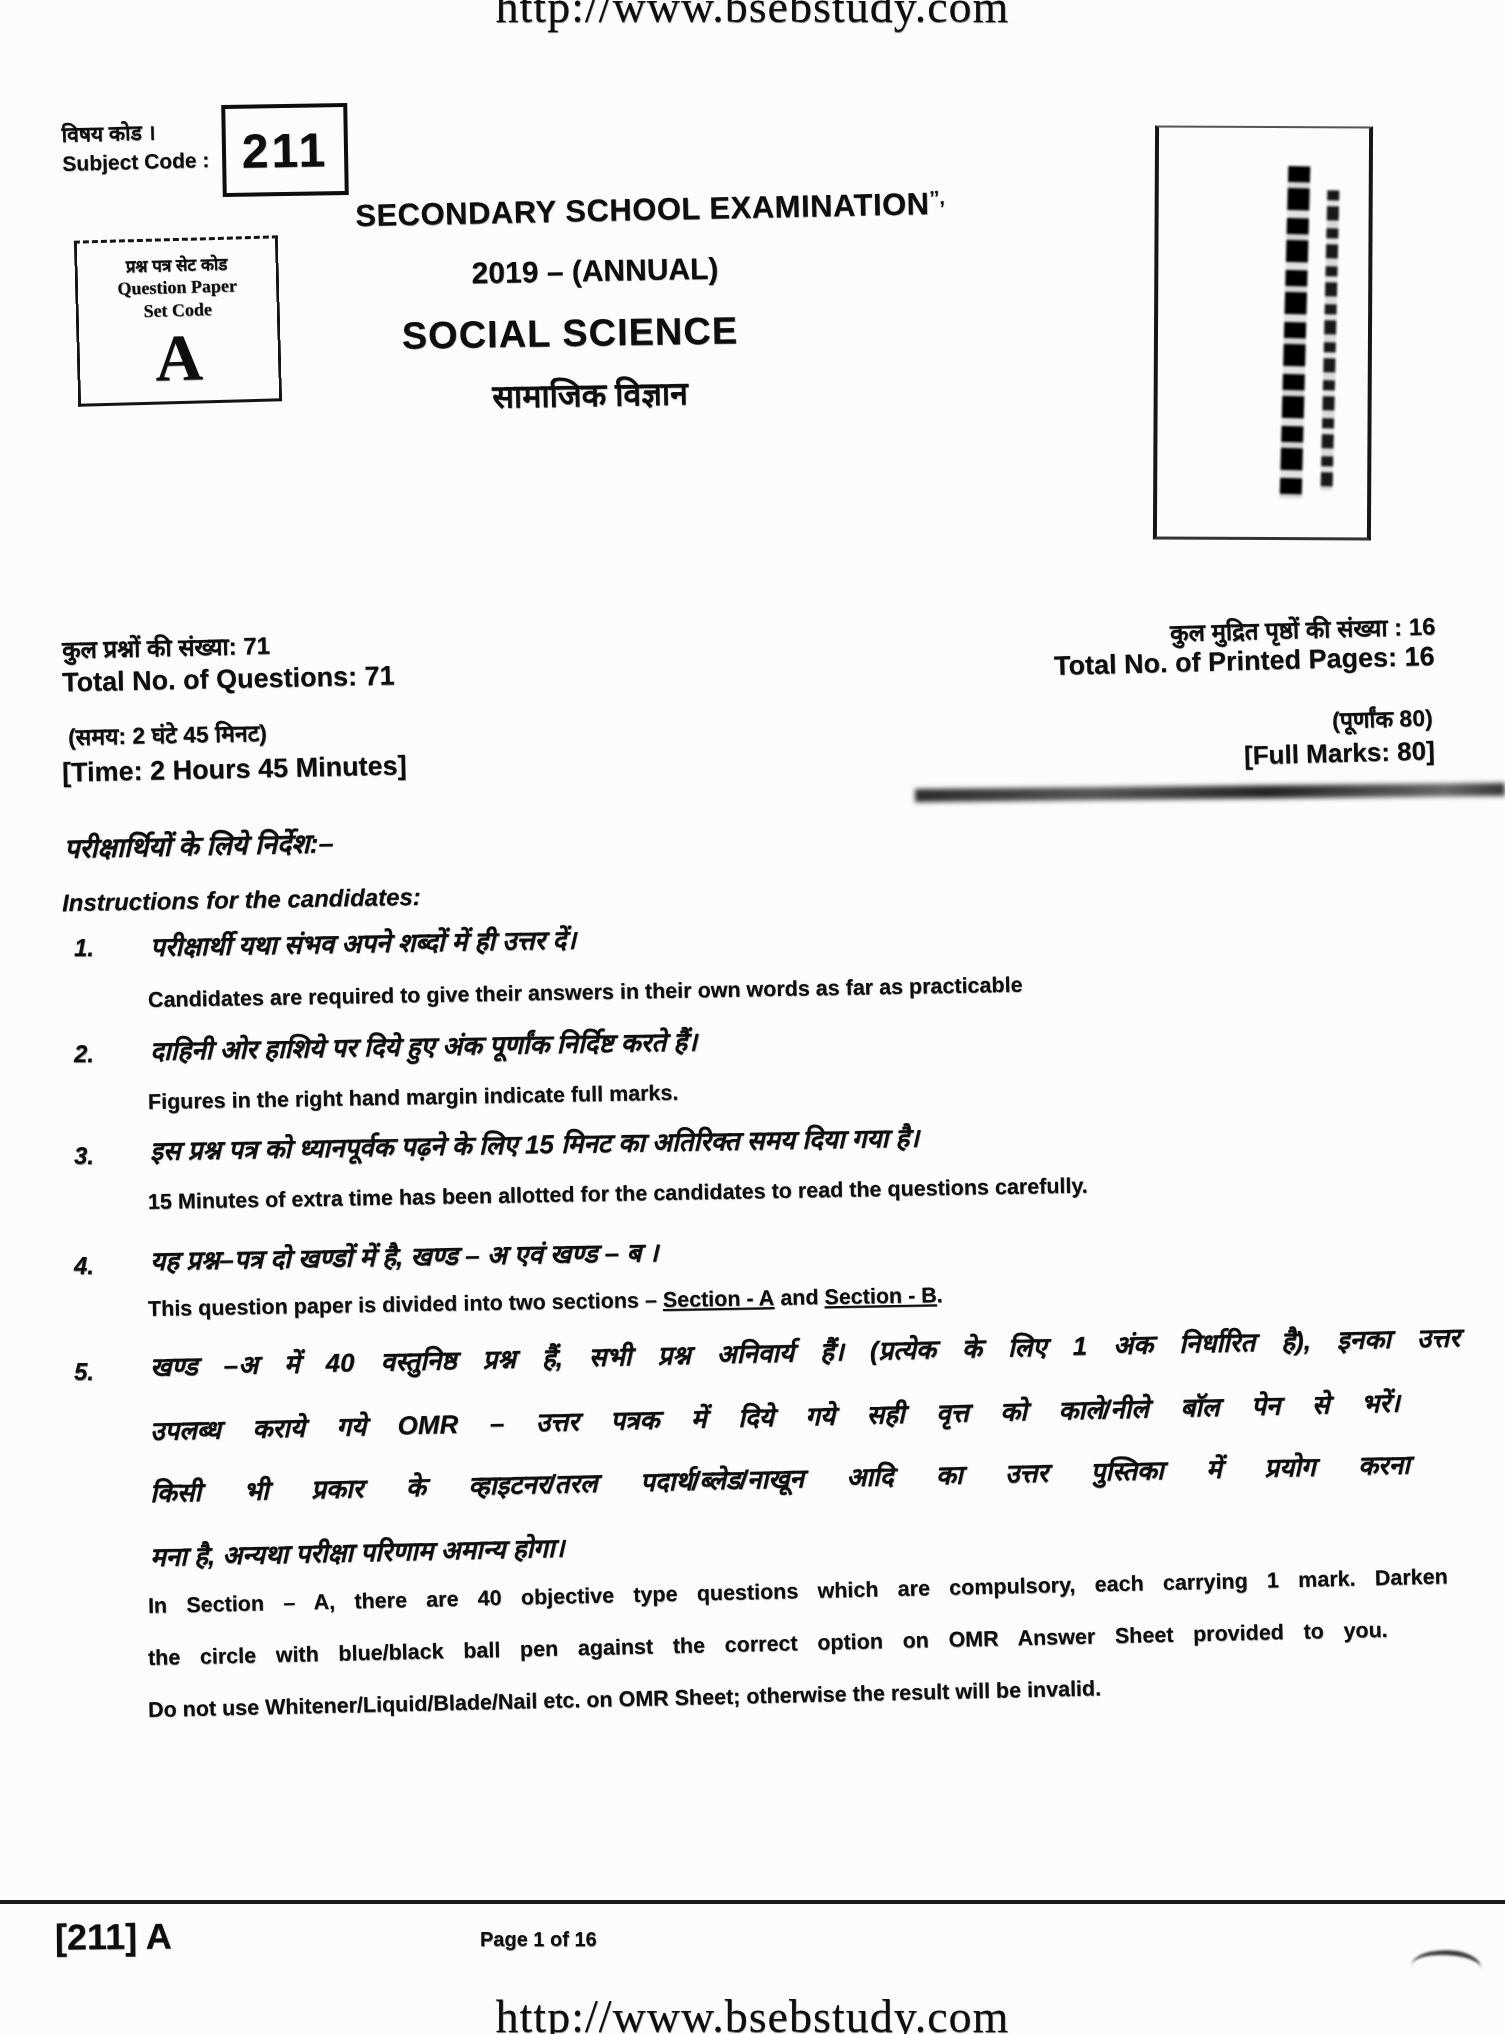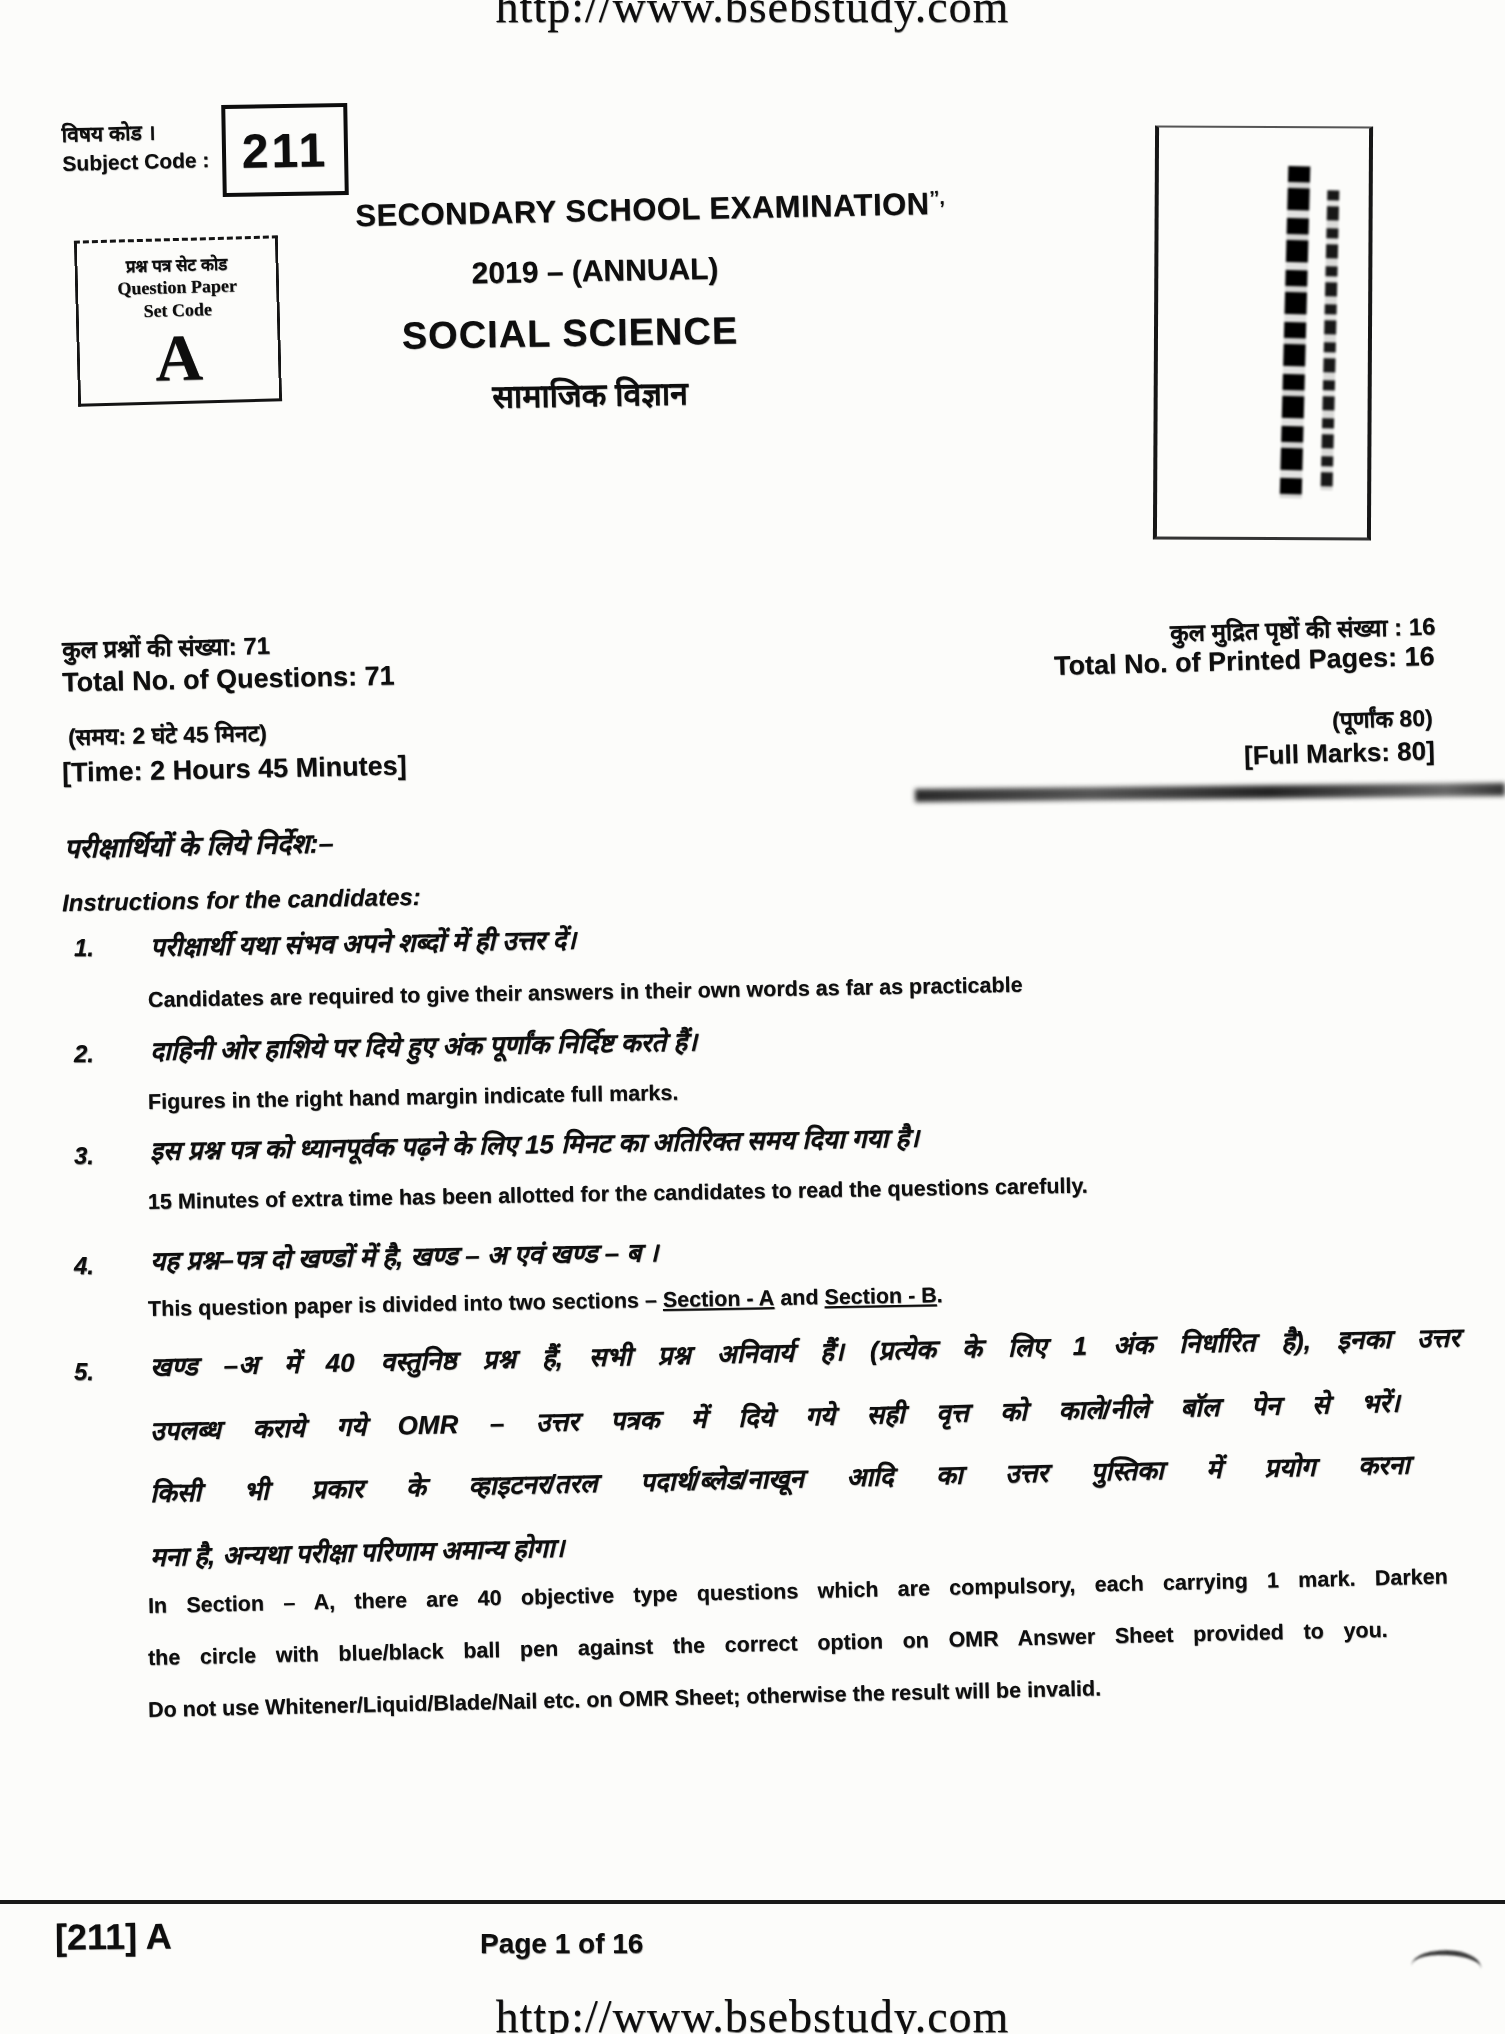--- a/index.html
+++ b/index.html
@@ -71,21 +71,21 @@
   .inum{left:74px;font-size:24px;font-weight:700;font-style:italic;}
   .ihi{left:150px;width:1310px;font-size:26px;font-weight:600;font-style:italic;transform:rotate(-1deg);transform-origin:left center;}
   .ien{left:148px;width:1300px;font-size:21.5px;font-weight:700;transform:rotate(-1deg);transform-origin:left center;}
   .tilt13{transform:rotate(-1.3deg);}
   .just{text-align:justify;text-align-last:justify;}
   .u{text-decoration:underline;font-weight:800;}
 
   
   .footer-line{left:0;top:1900px;width:1505px;height:4px;background:#1a1a1a;}
   .footer-code{left:55px;top:1916px;font-size:36px;font-weight:800;transform:rotate(-0.5deg);}
-  .footer-page{left:480px;top:1928px;font-size:28px;font-weight:700;}
+  .footer-page{left:480px;top:1928px;font-size:20px;font-weight:700;}
   .squiggle{left:1412px;top:1950px;width:70px;height:14px;border-top:5px solid #3a3a3a;
     border-radius:60% 40% 0 0 / 100% 80% 0 0;filter:blur(1px);transform:rotate(6deg);}
 </style>
 </head>
 <body>
 
 <div class="page">
 
   <div class="abs url-top serif ink">http://www.bsebstudy.com</div>
 

